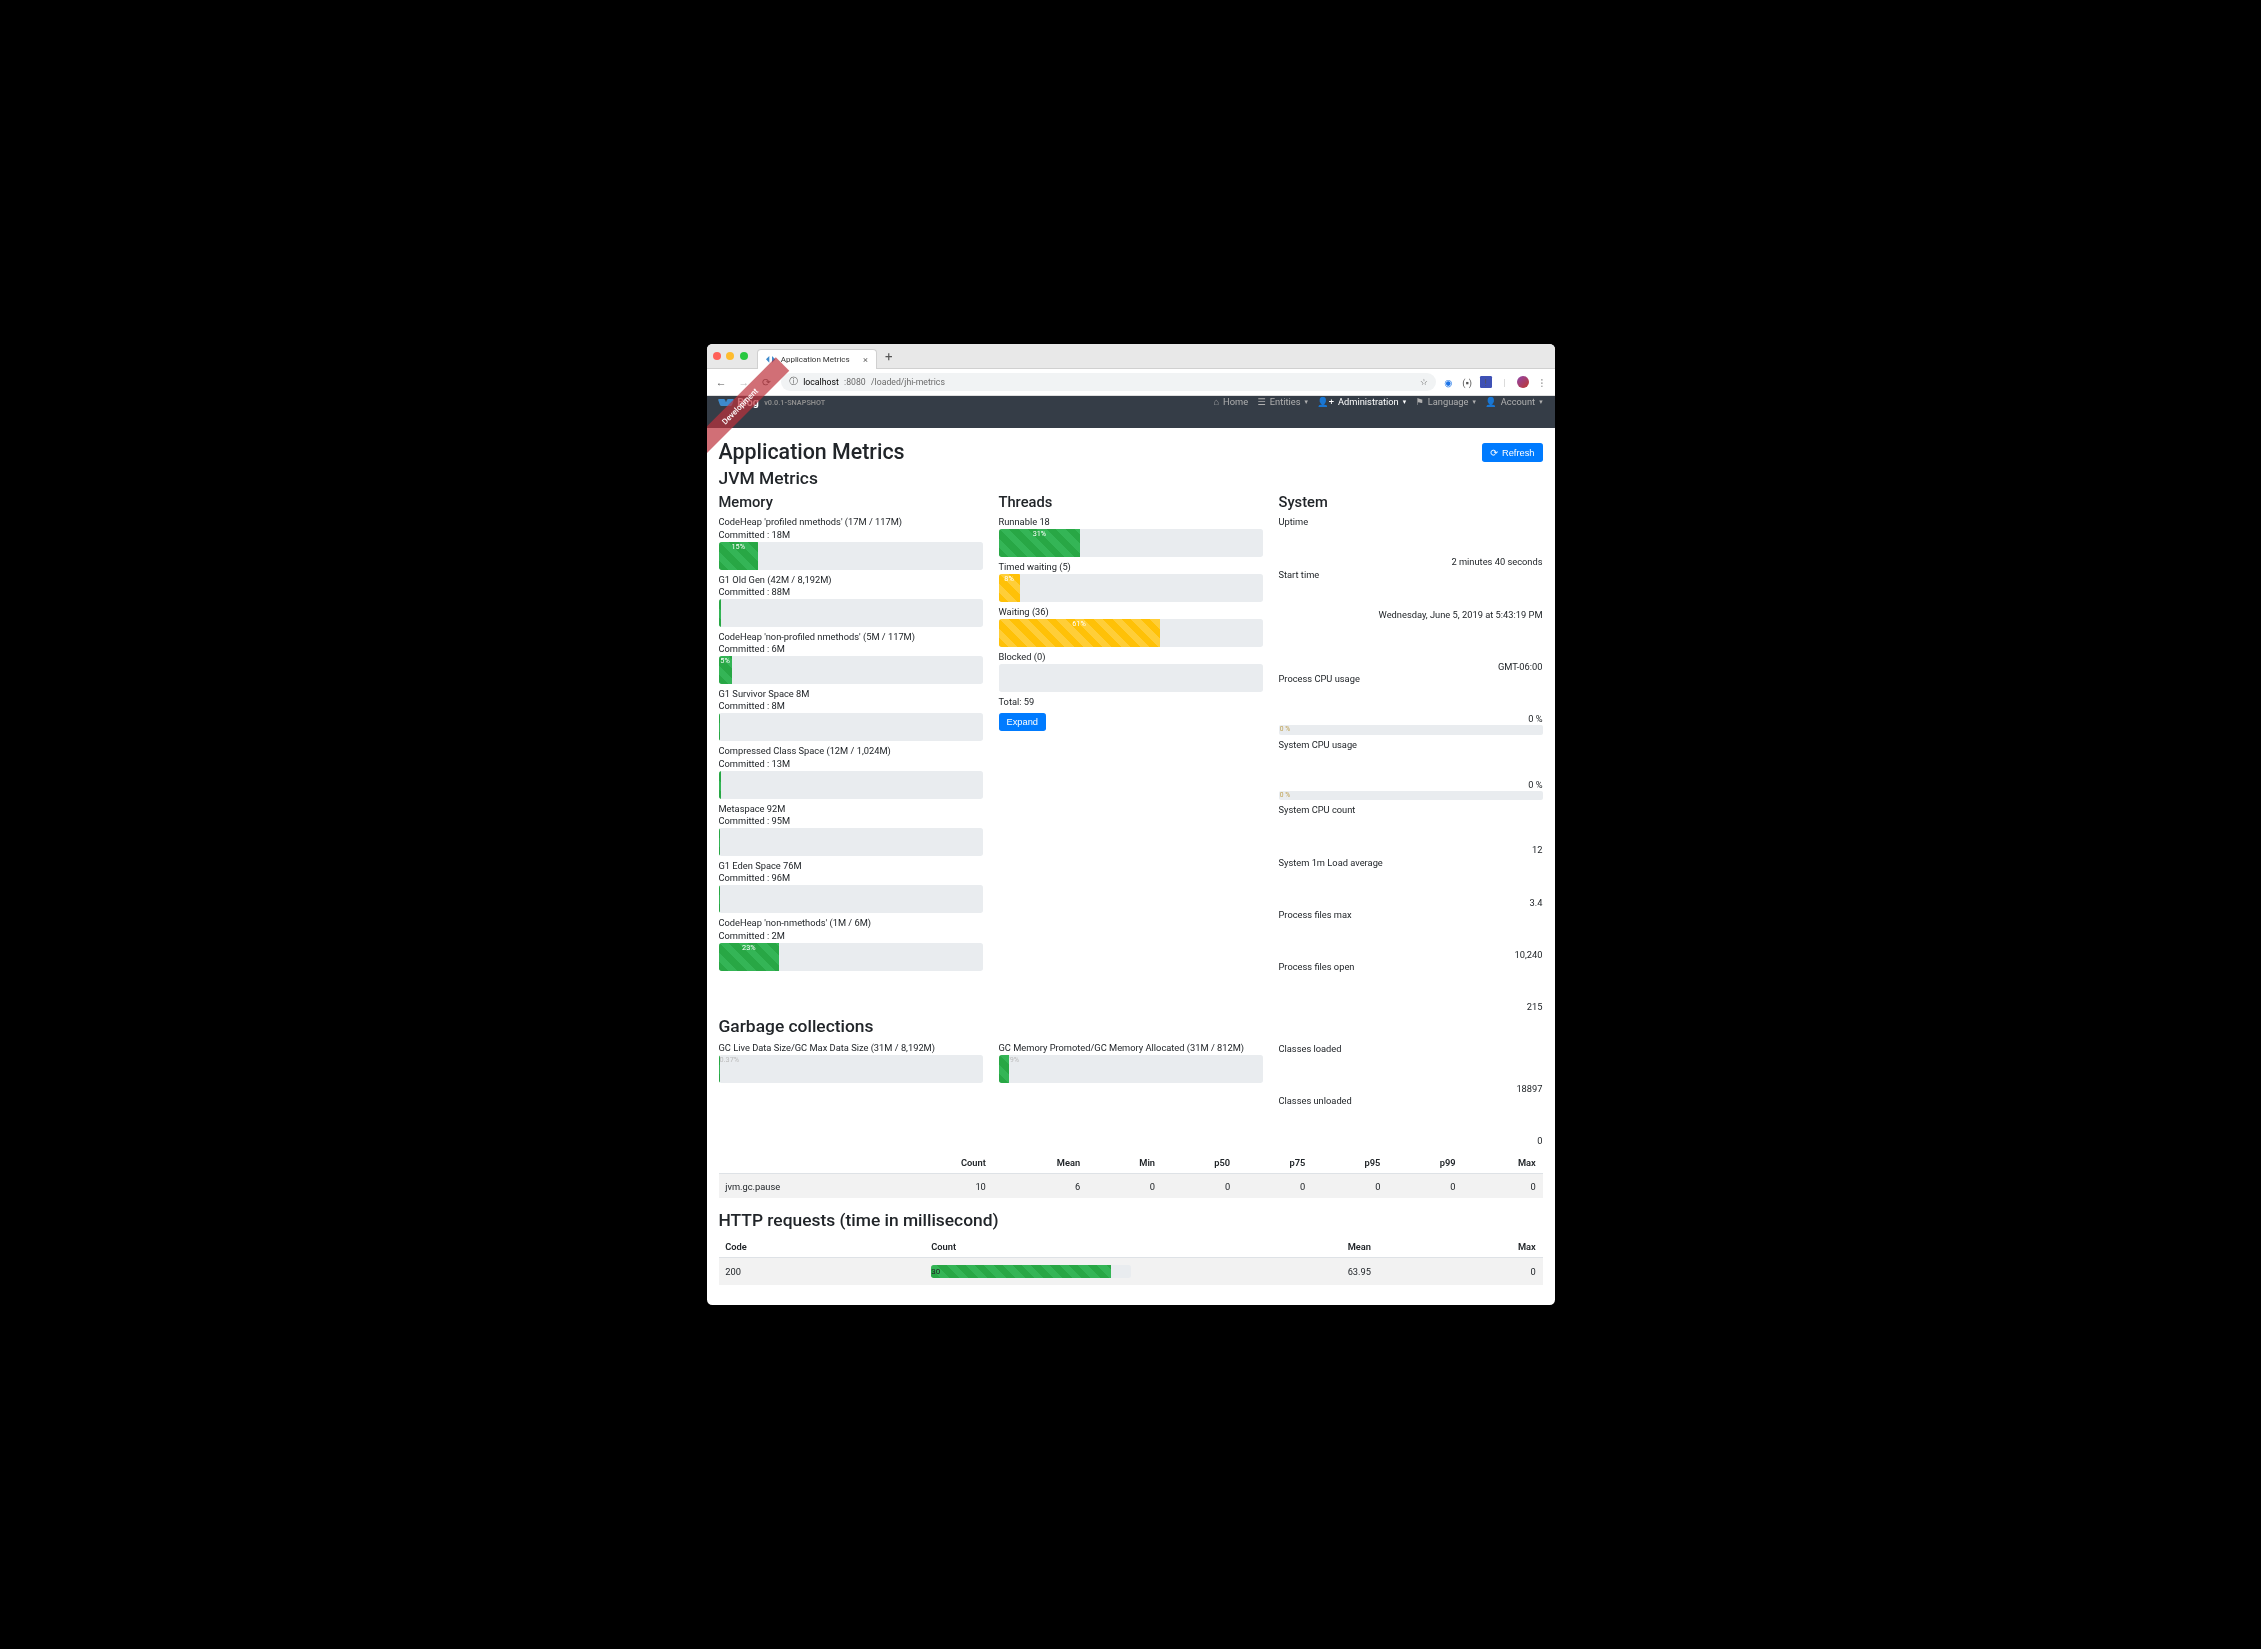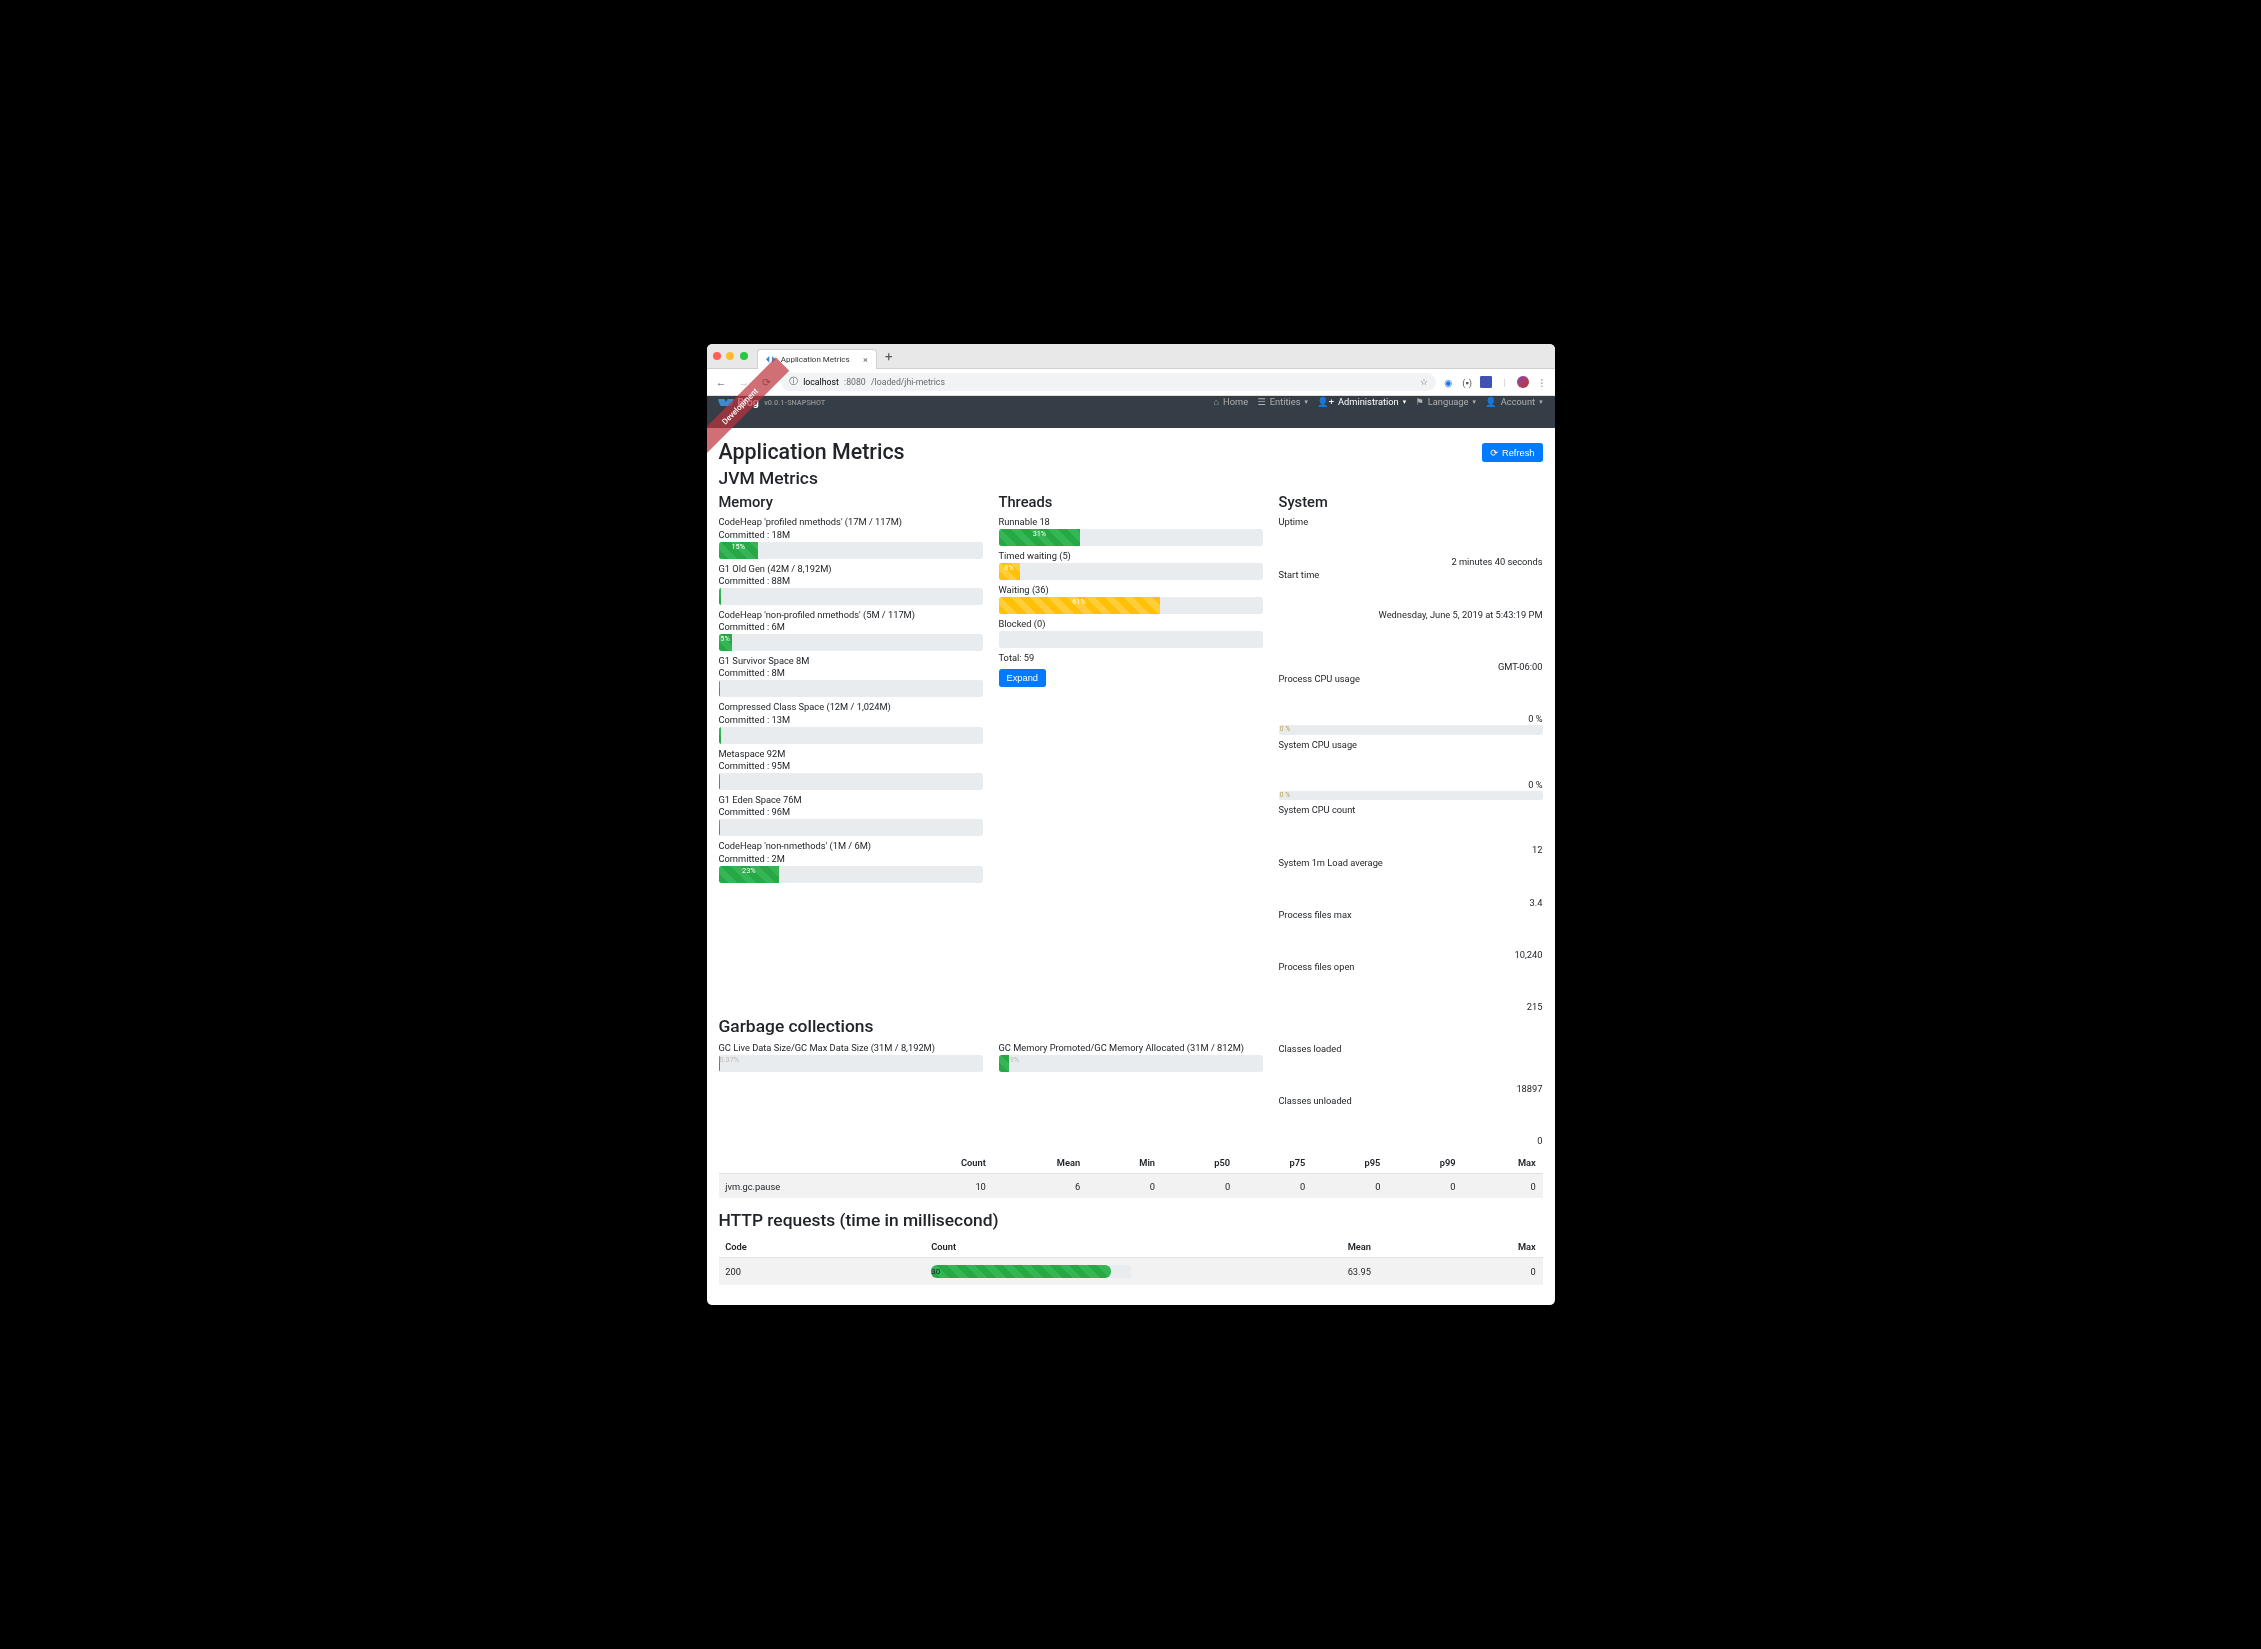--- a/index.html
+++ b/index.html
@@ -123,21 +123,21 @@
     border:none;
     padding:4px 8px;
     border-radius:2.7px;
     font-size:9.3px;
     display:flex; align-items:center; gap:4px;
   }
   h2 { font-size: 17.4px; font-weight:500; margin: 1.3px 0 5.3px;}
   h3 { font-size: 14.7px; font-weight:500; margin-bottom: 5.3px;}
   .row3 { display:grid; grid-template-columns: 1fr 1fr 1fr; gap: 16px; }
   .block p { font-size:9.3px; color:#212529; margin: 1.3px 0; }
-  .progress { height:17px; background:#e9ecef; border-radius:2.7px; overflow:hidden; margin:2px 0 4px; position:relative;}
+  .progress { height:28px; background:#e9ecef; border-radius:2.7px; overflow:hidden; margin:2px 0 4px; position:relative;}
   .progress .bar { height:100%; position:relative; }
   .progress .bar span { position:absolute; left:50%; transform:translateX(-50%); color:#fff; font-size:7.3px; line-height:10.7px;}
   .bar.green { background: repeating-linear-gradient(45deg,#28a745,#28a745 6.7px,#34b556 6.7px,#34b556 13.3px); }
   .bar.orange { background: repeating-linear-gradient(45deg,#ffc107,#ffc107 6.7px,#ffce38 6.7px,#ffce38 13.3px); }
   .bar.tiny { min-width: 1.3px; }
   .progress .bglabel { position:absolute; left:1px; color:#bbb; font-size:7.3px; line-height:10.7px; z-index:0;text-align:center;}
   .btn-expand { background:#007bff; color:#fff; border:none; padding:4px 8px; border-radius:2.7px; font-size:9.3px; margin-top:4px;}
   .sysrow { display:flex; font-size:9.3px; margin:1.3px 0;}
   .sysrow .k { flex:1; }
   .sysrow .v { text-align:right;margin-top:40px; }
@@ -462,21 +462,21 @@
         <th style="width:30%;text-align:left">Count</th>
         <th style="width:25%">Mean</th>
         <th style="width:20%">Max</th>
       </tr>
         </thead>
       <tbody>
         <tr class="striped">
           <td style="text-align:left">200</td>
           <td style="text-align:left">
             <div class="httpbar">
-              <div class="bar green" id="http-bar" style="width: 90%; border-radius: 6px;"><span>30</span></div>
+              <div class="bar green" id="http-bar" style="width: 90%;"><span>30</span></div>
             </div>
           </td>
           <td>63.95</td>
           <td>0</td>
         </tr>
       </tbody>
     </table>
   </div>
 </div>
 

